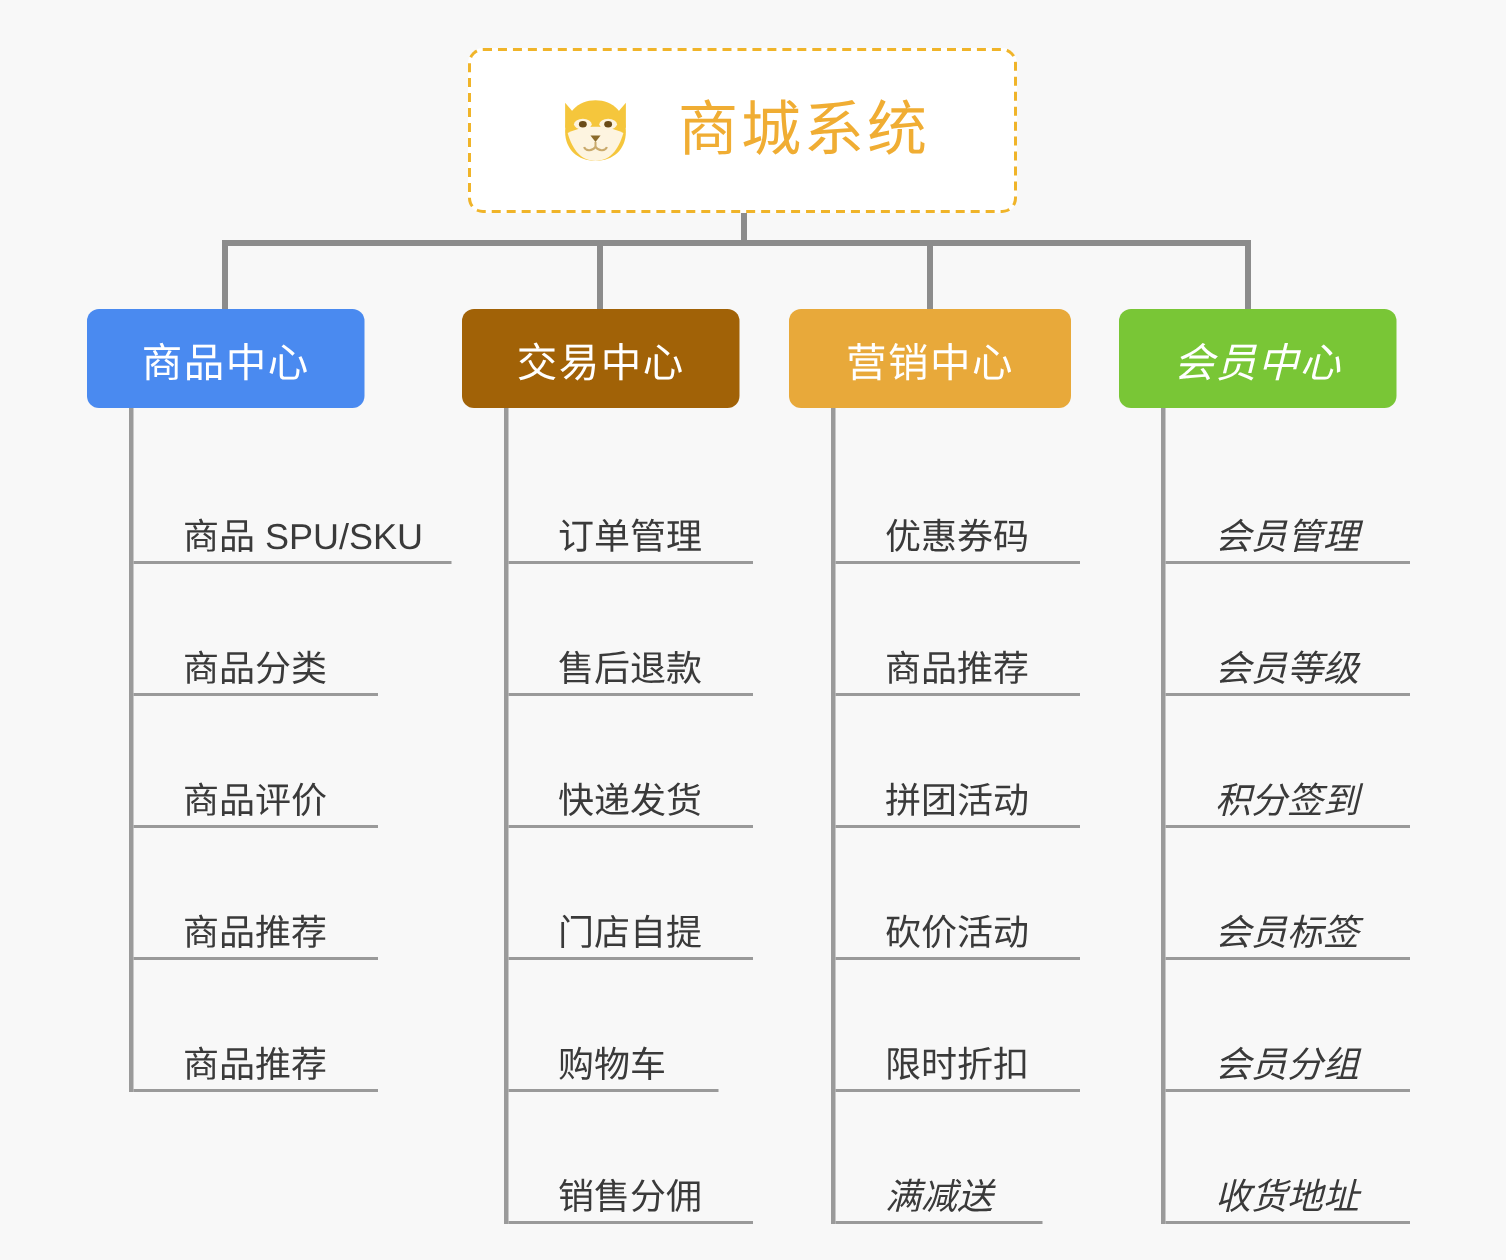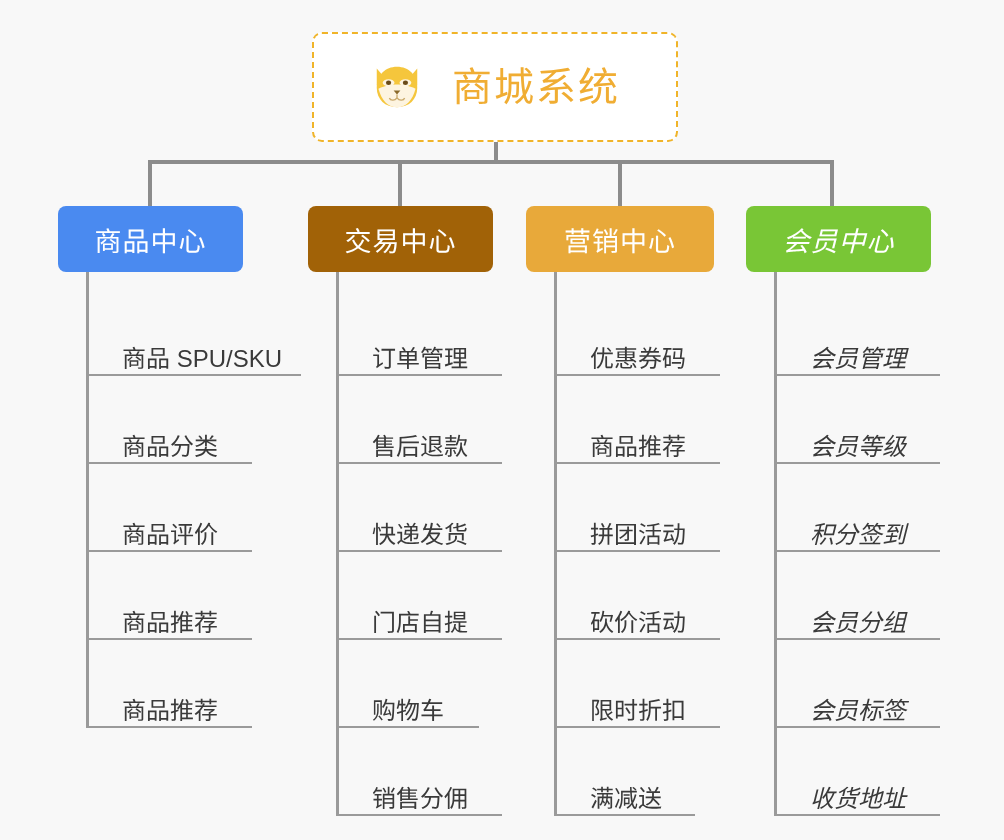--- a/index.html
+++ b/index.html
@@ -128,21 +128,21 @@
   .col-3 .leaf { width: 163px; }
 
   .col-0 .leaf:nth-child(1) { width: 212px; }
   .col-0 .leaf:nth-child(2),
   .col-0 .leaf:nth-child(3),
   .col-0 .leaf:nth-child(4),
   .col-0 .leaf:nth-child(5),
   .col-0 .leaf:nth-child(6) { width: 163px; }
 
   .col-1 .leaf:nth-child(5) { width: 140px; }
-  .col-2 .leaf:nth-child(6) { width: 138px; }
+  .col-2 .leaf:nth-child(6) { width: 138px; font-style: italic; }
 
   .leaf-label {
     font-size: 24px;
     line-height: 1.1;
     color: #3a3a3a;
     white-space: nowrap;
     transform: translateY(2px);
   }
 </style>
 </head>
@@ -258,24 +258,24 @@
       <div class="leaf">
           <span class="leaf-label">会员管理</span>
         </div>
       <div class="leaf">
           <span class="leaf-label">会员等级</span>
         </div>
       <div class="leaf">
           <span class="leaf-label">积分签到</span>
         </div>
       <div class="leaf">
+          <span class="leaf-label">会员标签</span>
+        </div>
+      <div class="leaf">
           <span class="leaf-label">会员分组</span>
         </div>
       <div class="leaf">
-          <span class="leaf-label">会员标签</span>
-        </div>
-      <div class="leaf">
           <span class="leaf-label">收货地址</span>
         </div>
     </div>
   </div>
 
 </div>
 
 </body></html>

